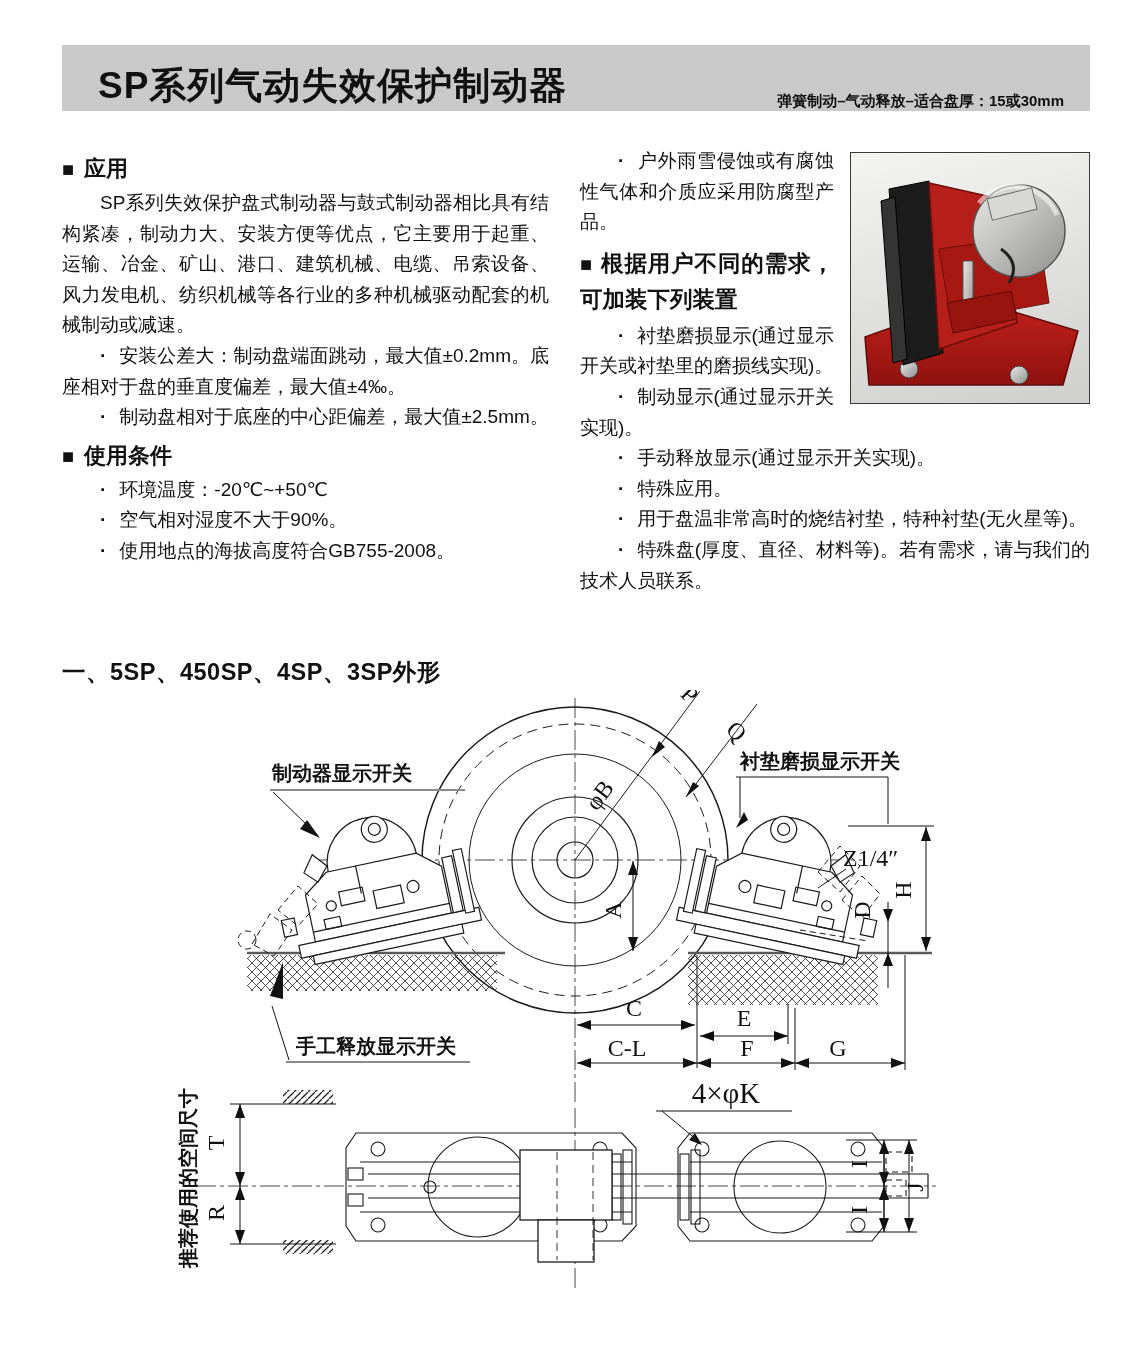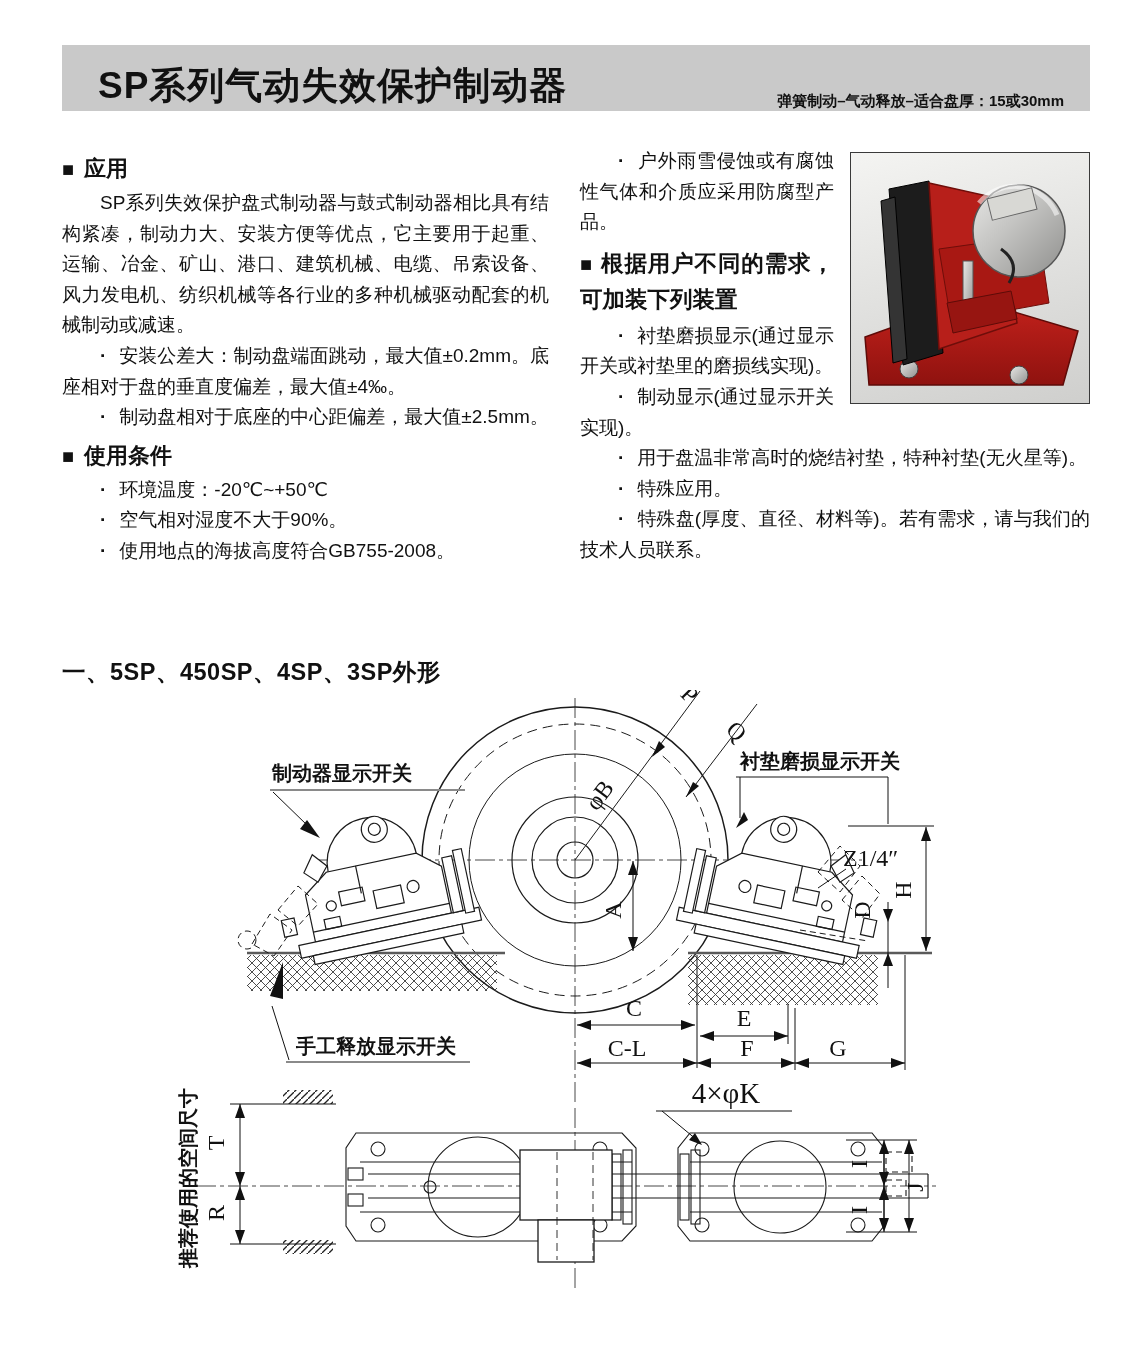--- a/index.html
+++ b/index.html
@@ -99,22 +99,23 @@
 
   <ul class="blist">
     <li><span class="b">·</span><span>户外雨雪侵蚀或有腐蚀性气体和介质应采用防腐型产品。</span></li>
   </ul>
 
   <div class="opt-head"><span class="sq">■</span><span>根据用户不同的需求，可加装下列装置</span></div>
 
   <ul class="blist">
     <li><span class="b">·</span><span>衬垫磨损显示(通过显示开关或衬垫里的磨损线实现)。</span></li>
     <li><span class="b">·</span><span>制动显示(通过显示开关实现)。</span></li>
+    <li><span class="b">·</span><span>手动释放显示(通过显示开关实现)。</span></li>
+    <li><span class="b">·</span><span>特殊应用。</span></li>
     <li><span class="b">·</span><span>用于盘温非常高时的烧结衬垫，特种衬垫(无火星等)。</span></li>
-    <li><span class="b">·</span><span>特殊应用。</span></li>
     <li><span class="b">·</span><span>特殊盘(厚度、直径、材料等)。若有需求，请与我们的技术人员联系。</span></li>
   </ul>
 </div>
 
 <div class="fig-title">一、5SP、450SP、4SP、3SP外形</div>
 
 <svg class="diagram" width="1145" height="665" viewBox="0 690 1145 665">
   <defs>
     <pattern id="hx" width="9" height="9" patternUnits="userSpaceOnUse">
       <path d="M0,0 L9,9 M9,0 L0,9" stroke="#3a3a3a" stroke-width="0.9"></path>

